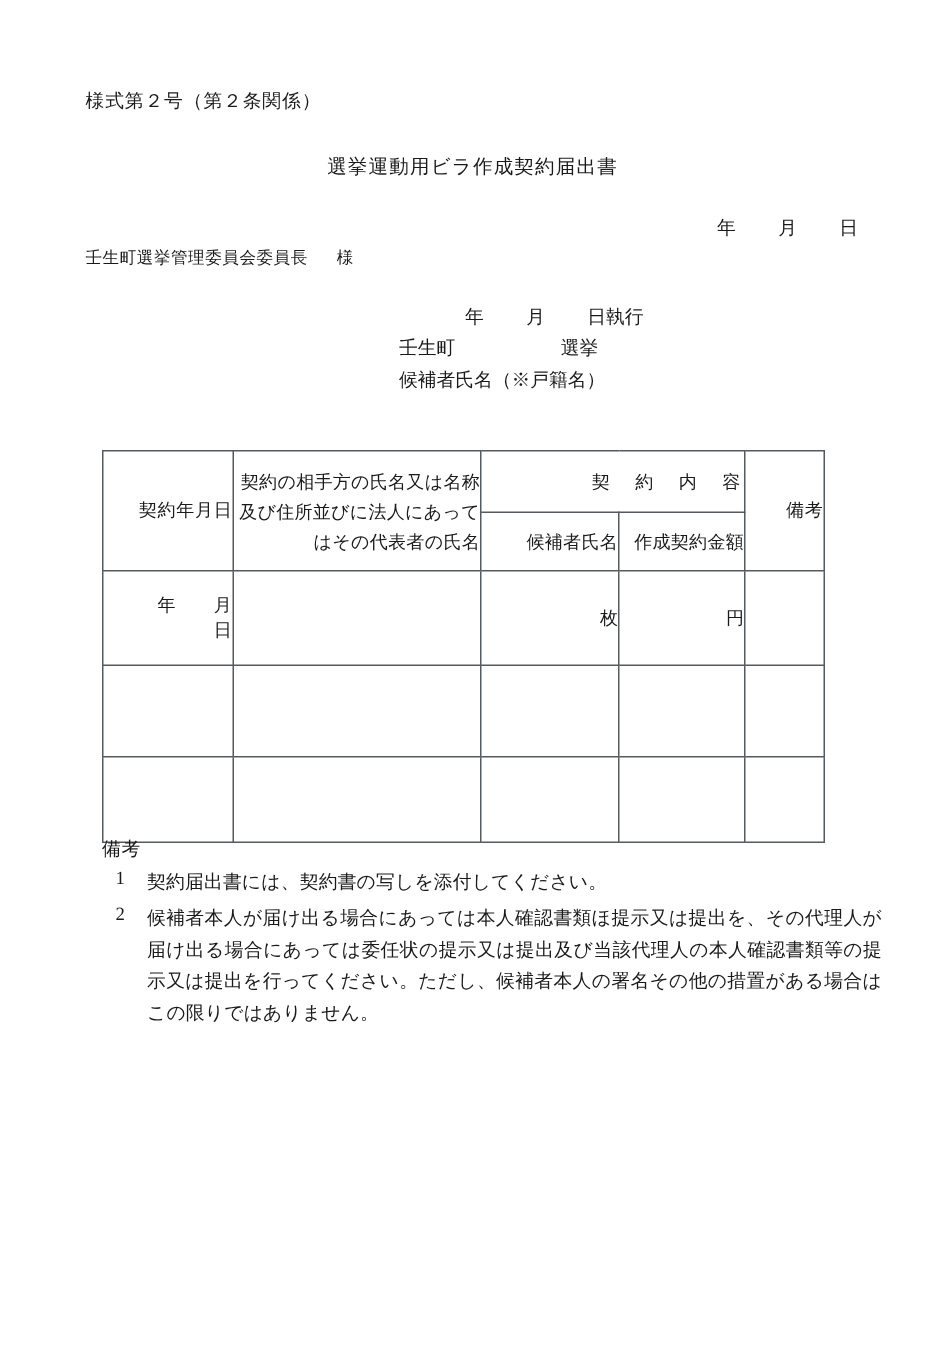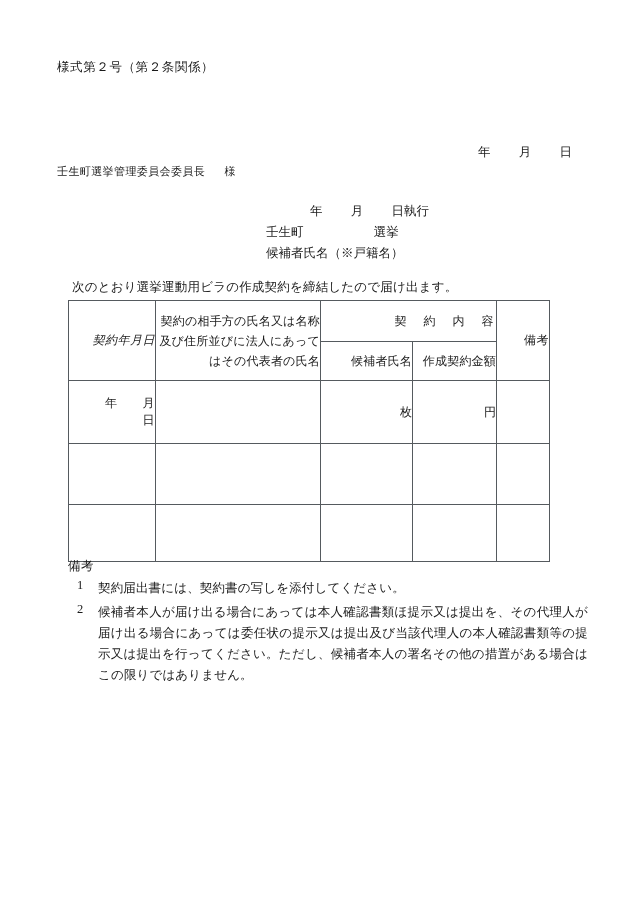--- a/index.html
+++ b/index.html
@@ -109,21 +109,21 @@
     font-weight: normal;
     vertical-align: middle;
     text-align: right;
   }
   .c1 { width: 87px; }
   .c2 { width: 165px; }
   .c3 { width: 92px; }
   .c4 { width: 84px; }
   .c5 { width: 53px; }
 
-  th.h-date    { height: 78px; letter-spacing: 0.5px; font-style: italic; }
+  th.h-date    { height: 78px; letter-spacing: 0.5px; }
   th.h-party   {
     height: 78px;
     text-align: left;
     vertical-align: top;
     padding: 6px 4px 0 5px;
     line-height: 20px;
     letter-spacing: 0.2px;
   }
   th.h-content { height: 40px; letter-spacing: 2.5px; }
   th.h-sheets,
@@ -174,20 +174,21 @@
     text-align: justify;
   }
 </style>
 </head>
 <body>
 
 <div class="page">
 
   <div class="form-no">様式第２号（第２条関係）</div>
 
+  <div class="doc-title">選挙運動用ビラ作成契約届出書</div>
 
   <div class="date-line-top">
     <span>年</span>
     <span class="sp"></span>
     <span>月</span>
     <span class="sp"></span>
     <span>日</span>
   </div>
 
   <div class="addressee">
@@ -205,21 +206,20 @@
       <span>日執行</span>
     </span>
     <span class="row indent-2">
       <span>壬生町</span>
       <span class="wide-gap"></span>
       <span>選挙</span>
     </span>
     <span class="row indent-2">候補者氏名（※戸籍名）</span>
   </div>
 
-  <div class="lead">次のとおり選挙運動用ビラの作成契約を締結したので届け出ます。</div>
 
   <table class="main">
     <colgroup>
       <col class="c1">
         <col class="c2">
         <col class="c3">
         <col class="c4">
         <col class="c5">
     </colgroup>
     <thead>

